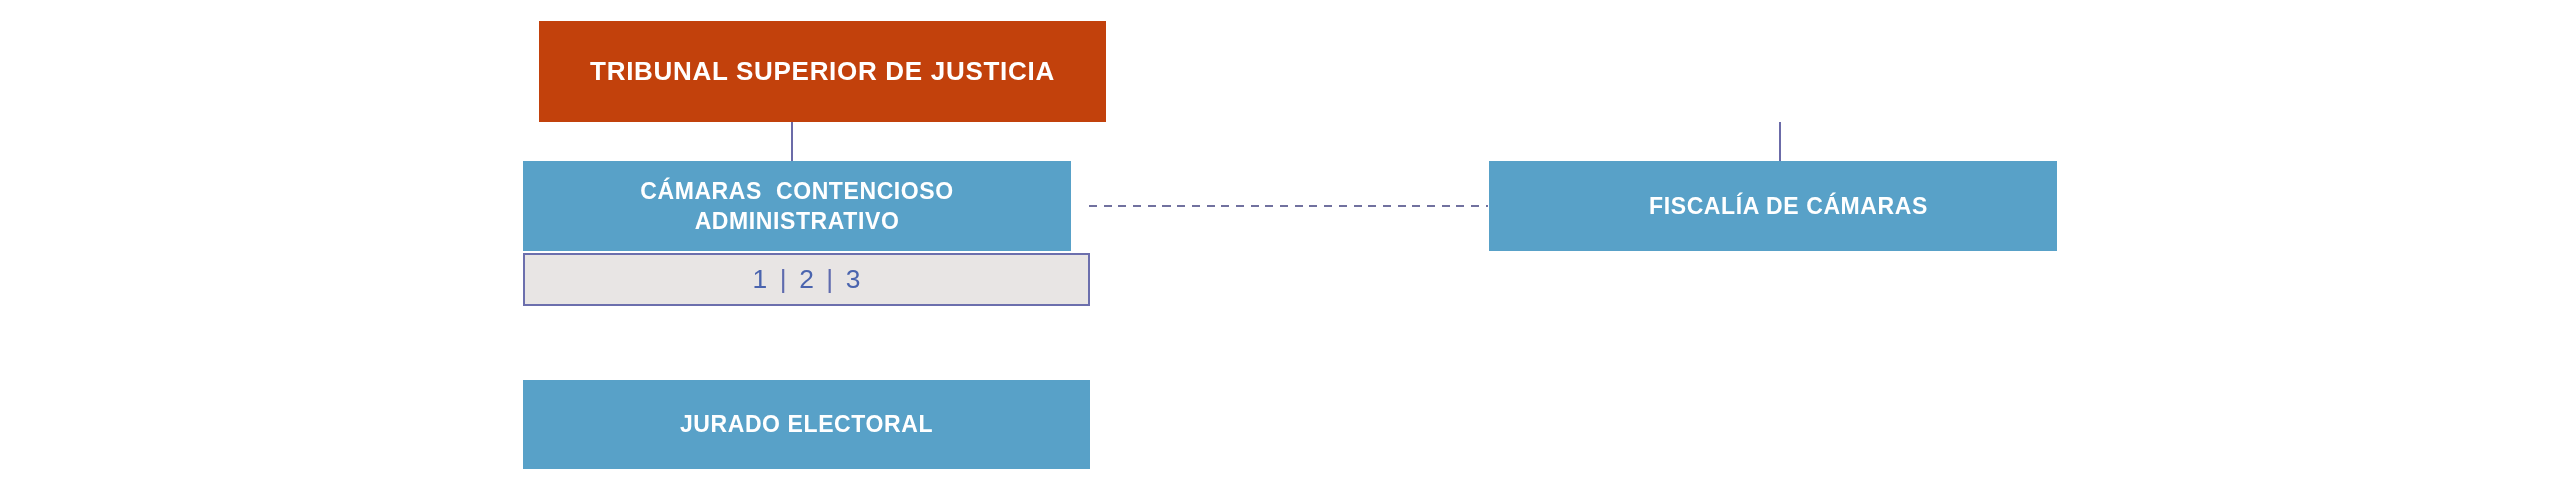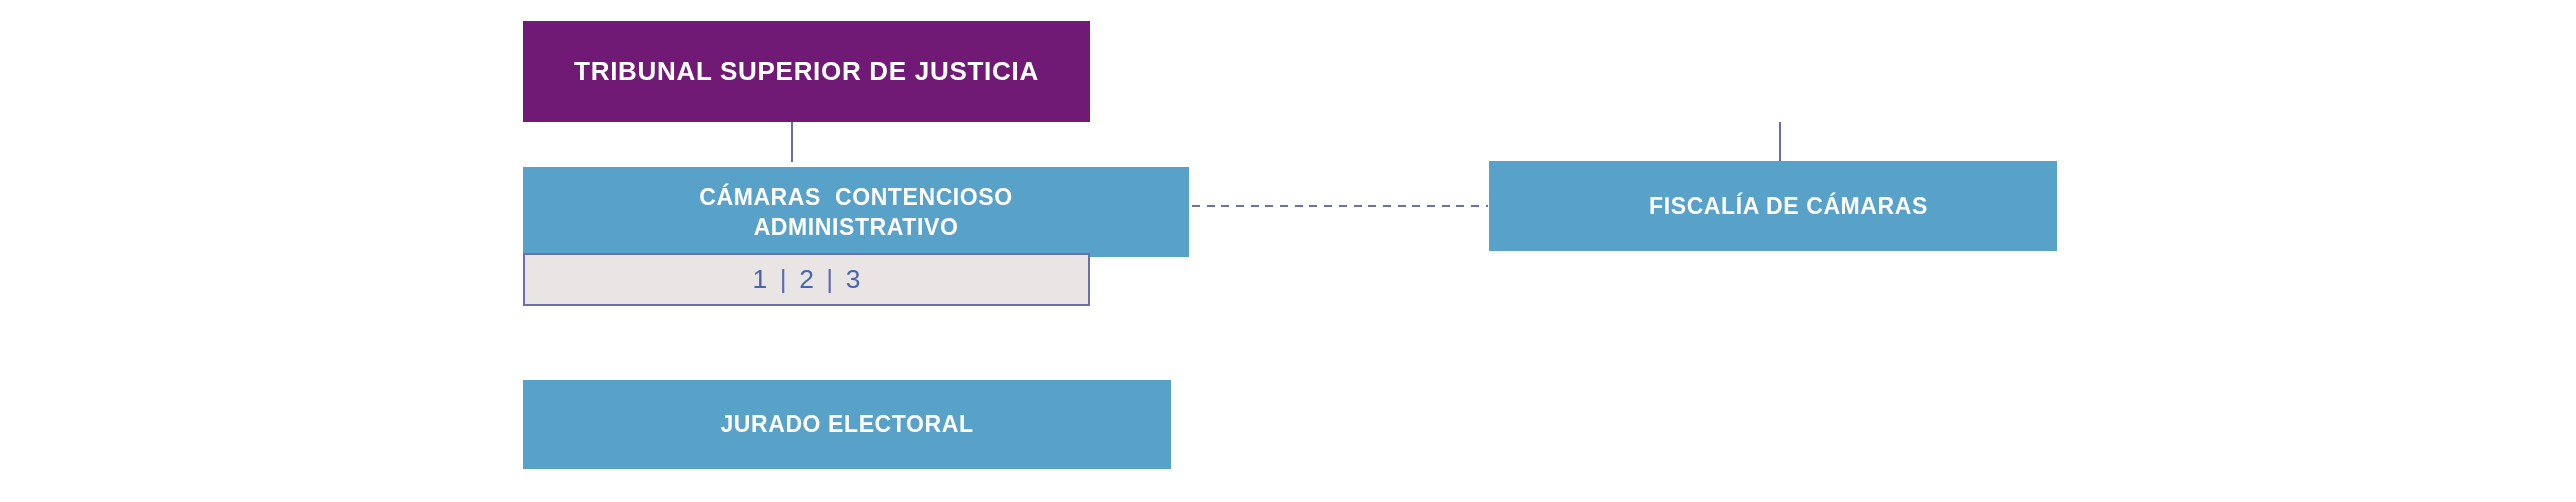--- a/index.html
+++ b/index.html
@@ -22,31 +22,31 @@
     justify-content: center;
     text-align: center;
     box-sizing: border-box;
   }
   .node .label {
     color: #ffffff;
     font-weight: bold;
     white-space: pre-wrap;
     line-height: 1.32;
   }
-  .teal { background: #701a75; }
+  .teal { background: #c2410c; margin-left: 16px; }
   .teal .label { font-size: 26px; letter-spacing: 0.7px; }
   .blue { background: #58A1C8; }
   .blue .label { font-size: 23px; letter-spacing: 0.6px; }
 
   
   .n-tribunal          { left: 523px;  top: 21px;  width: 567px; height: 101px; }
   .n-fiscalia-general  { left: 1489px; top: 21px;  width: 568px; height: 101px; }
-  .n-camaras           { left: 523px;  top: 167px; width: 666px; height: 90px; }
+  .n-camaras           { left: 523px;  top: 161px; width: 548px; height: 90px; }
   .n-fiscalia-camaras  { left: 1489px; top: 161px; width: 568px; height: 90px; padding-left: 31px; }
-  .n-jurado            { left: 523px;  top: 380px; width: 648px; height: 89px; }
+  .n-jurado            { left: 523px;  top: 380px; width: 567px; height: 89px; }
 
   
   .pager {
     position: absolute;
     left: 523px; top: 253px; width: 567px; height: 53px;
     background: #E8E5E4;
     border: 2.2px solid #6C6FAD;
     box-sizing: border-box;
     display: flex;
     align-items: center;

